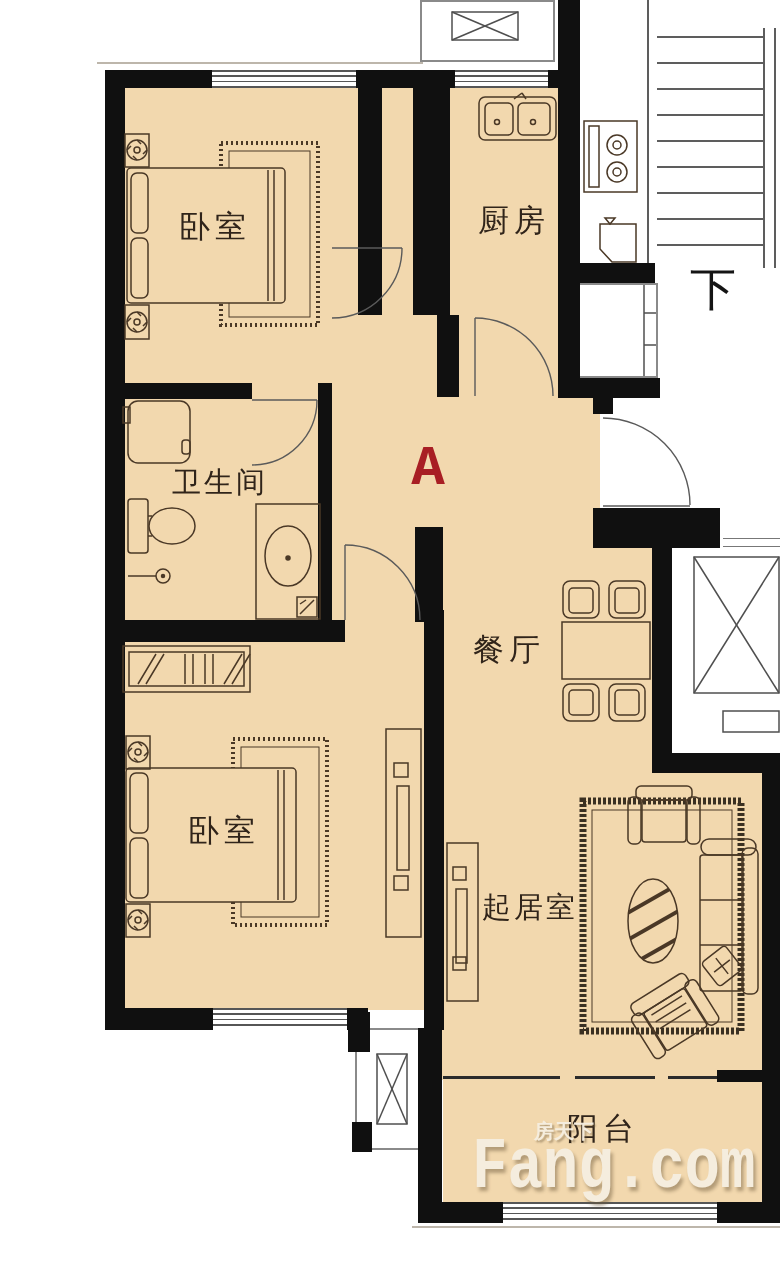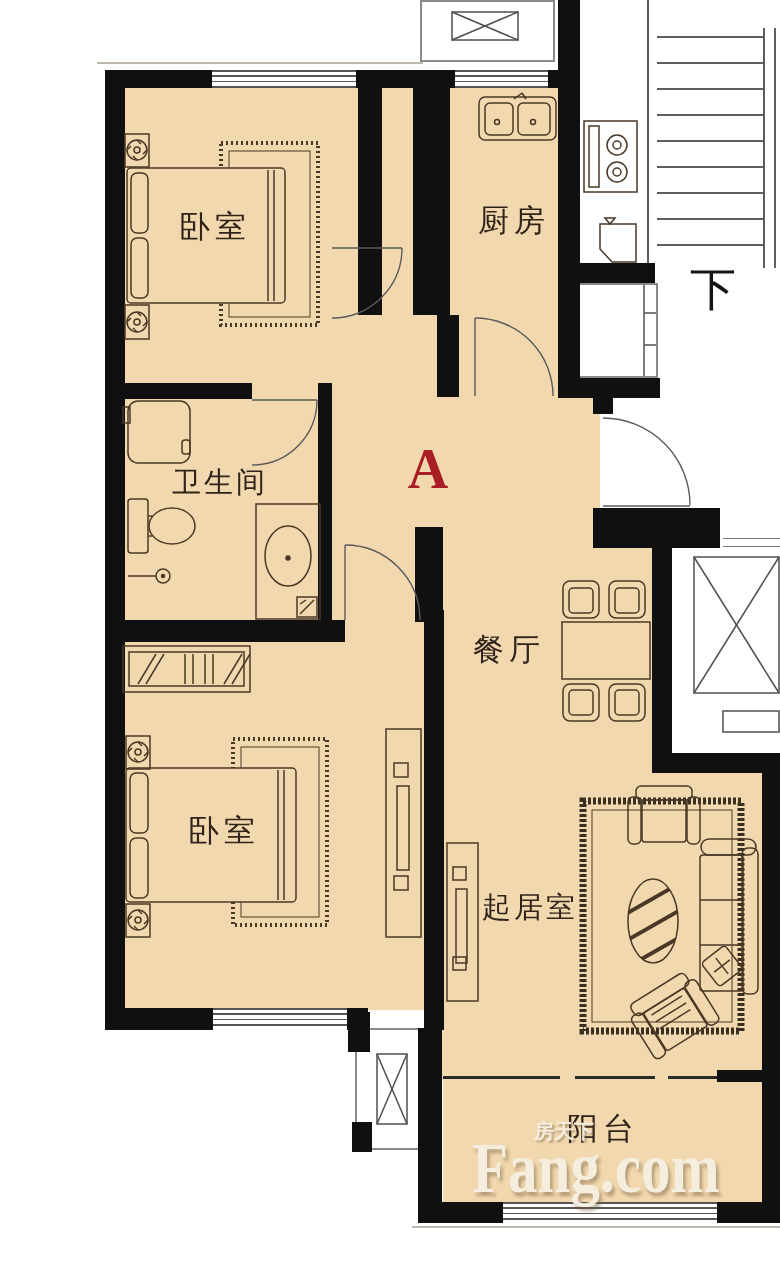--- a/index.html
+++ b/index.html
@@ -1,21 +1,21 @@
 <!DOCTYPE html>
 <html style="--floor: #f2d8ae; --wall: #101010; --line: #4a3826; --door: #5a5a5a; --accent: #a81e24; --outline: #8a8a8a; --watermark: #f6efe1;"><head>
 <meta charset="utf-8">
 <style>
   :root{
     --floor:#f2d8ae; --wall:#101010; --line:#4a3826; --door:#5a5a5a;
     --accent:#a81e24; --outline:#8a8a8a; --watermark:#f6efe1;
   }
   html,body{margin:0;padding:0;background:#ffffff;}
   .plan{position:relative;width:780px;height:1281px;background:#fff;overflow:hidden;
-        font-family:Liberation Serif, serif;}
+        font-family:Liberation Mono, monospace;}
   .floor{position:absolute;background:var(--floor);z-index:0;}
   .wall{position:absolute;background:var(--wall);z-index:2;}
   .window{position:absolute;z-index:3;background:repeating-linear-gradient(to bottom,#565656 0 1.6px,#ffffff 1.6px 5.4px);}
   .whitebox{position:absolute;background:#fff;border:2px solid var(--outline);z-index:1;box-sizing:border-box;}
   .outline-line{position:absolute;background:#bdb6ab;z-index:0;}
   .divline{position:absolute;background:#2b2b2b;z-index:2;}
   .stairs{position:absolute;left:657px;top:36px;width:106px;height:216px;z-index:1;
           background:repeating-linear-gradient(to bottom,#5d5d5d 0 2px,transparent 2px 26px);}
   .stair-edge{position:absolute;left:647px;top:0;width:2px;height:263px;background:#5d5d5d;z-index:1;}
   .handrail{position:absolute;left:763px;top:28px;width:13px;height:240px;z-index:1;box-sizing:border-box;

